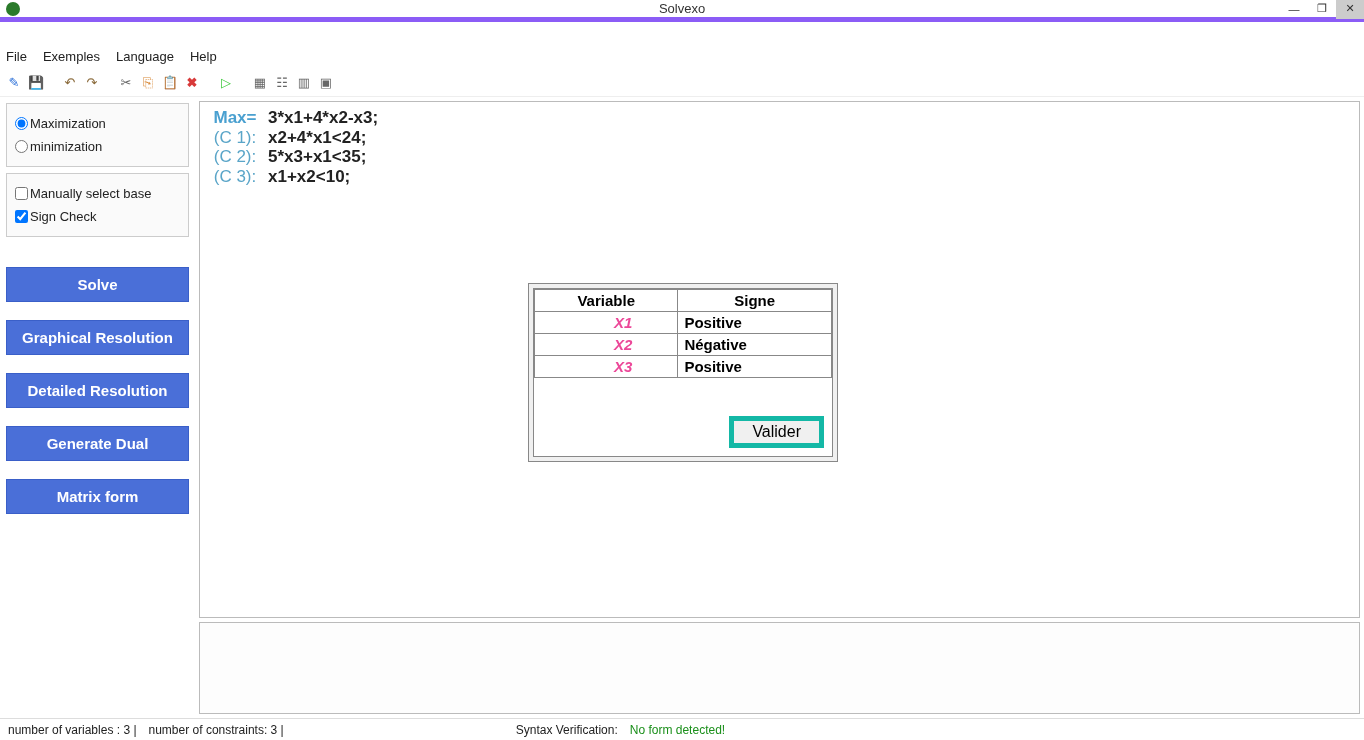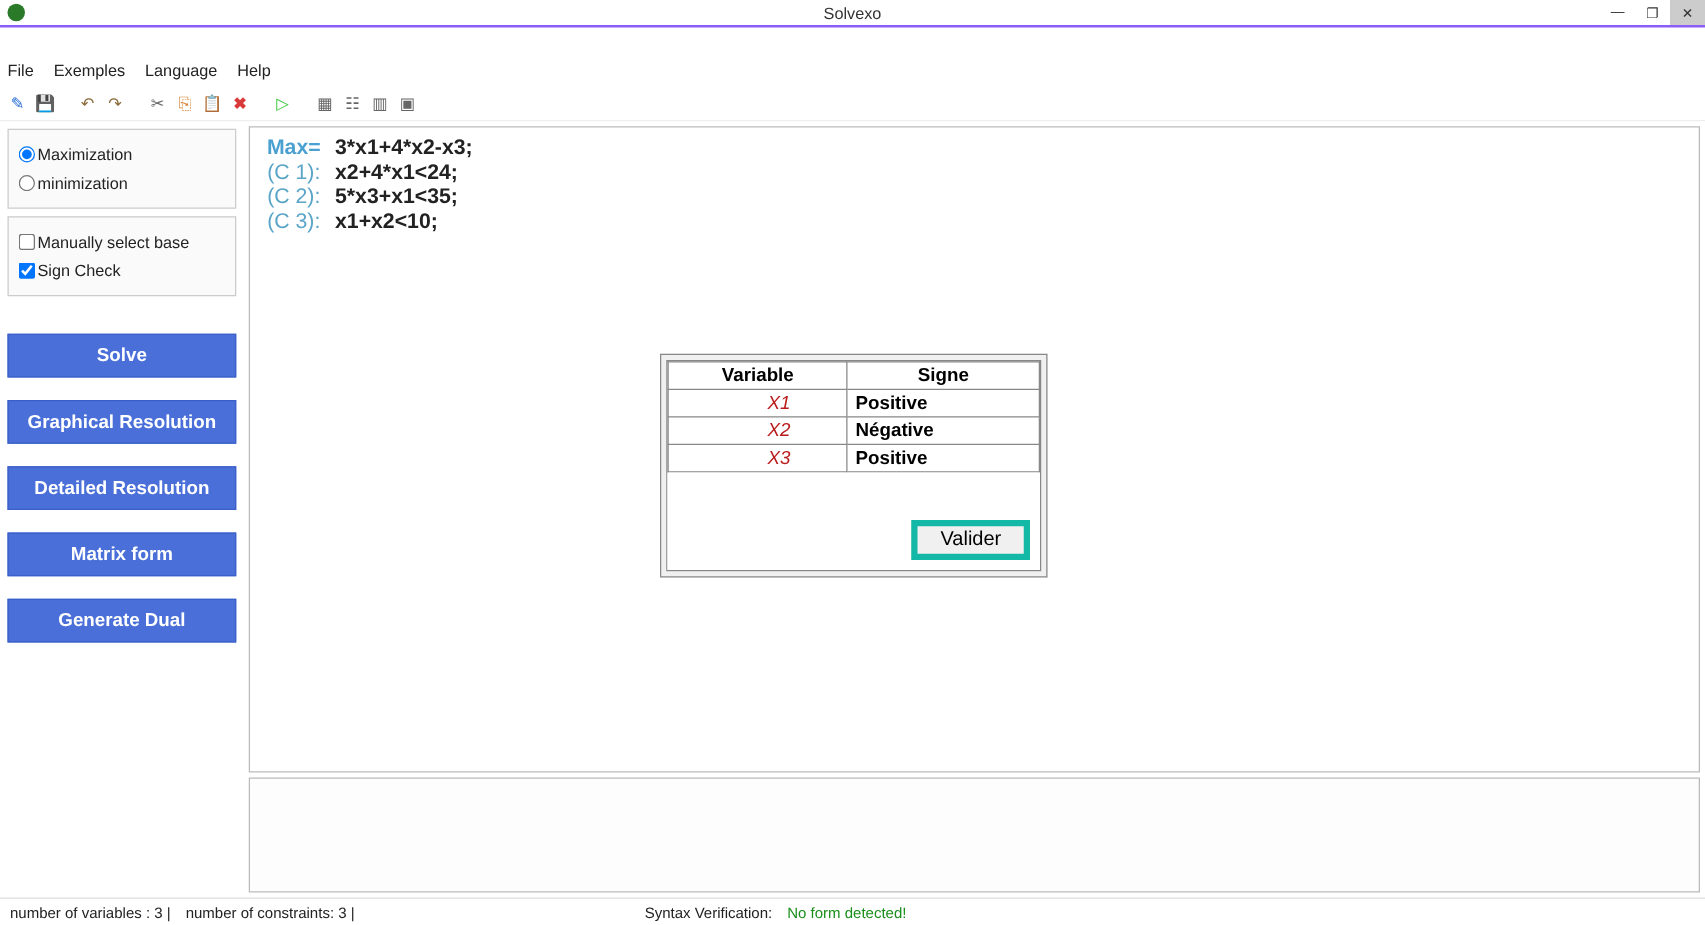--- a/index.html
+++ b/index.html
@@ -9,21 +9,21 @@
   background: #fff;
   width: 1364px;
   height: 740px;
   overflow: hidden;
   display: flex;
   flex-direction: column;
 }
 .titlebar {
   height: 22px;
   background: #fff;
-  border-bottom: 2px solid #8b5cf6;
+  border-bottom: 5px solid #8b5cf6;
   display: flex;
   align-items: center;
   position: relative;
 }
 .titlebar .app-icon {
   width: 14px; height: 14px;
   margin-left: 6px;
   background: #2a7a2a;
   border-radius: 50%;
 }
@@ -138,21 +138,21 @@
   border: 1px solid #888;
   padding: 4px;
 }
 .dialog-inner { background: #fff; border: 1px solid #888; }
 .sign-table { width: 100%; border-collapse: collapse; font-size: 15px; }
 .sign-table th, .sign-table td {
   border: 1px solid #888;
   padding: 2px 6px;
   text-align: center;
 }
-.sign-table td.var { color: #b91c1c; font-style: italic; font-weight: normal; padding-left: 40px; }
+.sign-table td.var { color: #ec4899; font-style: italic; font-weight: bold; padding-left: 40px; }
 .sign-table td.sign { text-align: left; font-weight: bold; }
 .dialog-footer {
   padding: 38px 8px 8px 8px;
   display: flex;
   justify-content: flex-end;
   background: #fff;
 }
 .dialog-footer button {
   padding: 2px 18px;
   font-size: 16px;
@@ -239,22 +239,22 @@
       </label>
       <label class="check-row">
         <input type="checkbox" checked="" style="">
         <span>Sign Check</span>
       </label>
     </div>
     <div style="display:flex;flex-direction:column;gap:6px;margin-top:24px">
       <button class="btn-primary">Solve</button>
       <button class="btn-primary">Graphical Resolution</button>
       <button class="btn-primary">Detailed Resolution</button>
+      <button class="btn-primary">Generate Dual</button>
       <button class="btn-primary">Matrix form</button>
-      <button class="btn-primary">Generate Dual</button>
     </div>
   </div>
 
   <div class="content">
     <div class="editor">
       <div class="editor-line">
         <span class="lbl max">Max=</span>
         <span class="expr">3*x1+4*x2-x3;</span>
       </div>
       <div class="editor-line">

